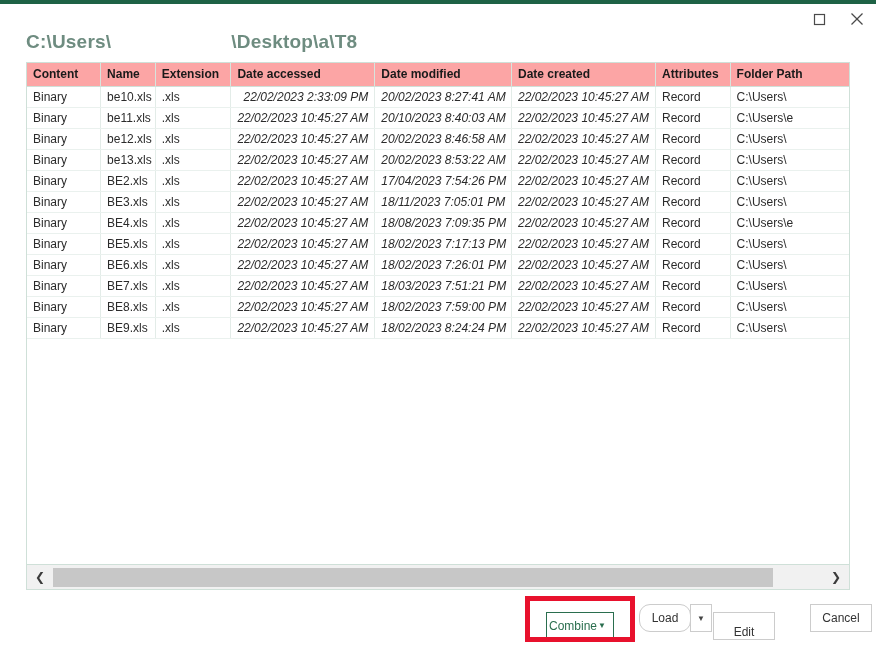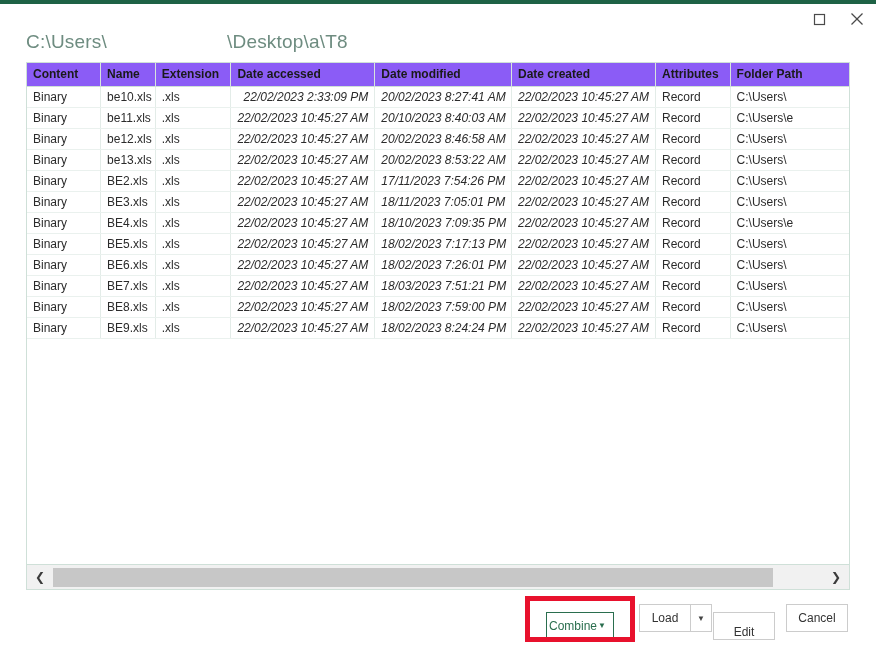--- a/index.html
+++ b/index.html
@@ -39,21 +39,21 @@
     justify-content: center;
     color: #4a4a4a;
   }
   .win-btn svg { display: block; }
 
   
   .dlg-title {
     position: absolute;
     left: 26px; top: 31px;
     font-size: 19px;
-    font-weight: 400;
+    font-weight: 700;
     color: #6e8c80;
     letter-spacing: 0.2px;
     white-space: pre;
   }
   .title-redact {
     display: inline-block;
     width: 120px;
     color: transparent;
   }
 
@@ -67,21 +67,21 @@
     box-sizing: border-box;
     overflow: hidden;
   }
   table.grid {
     border-collapse: collapse;
     table-layout: fixed;
     width: 1040px;
     font-size: 12px;
   }
   table.grid th {
-    background: #8b5cf6;
+    background: #fca5a5;
     font-weight: bold;
     color: #1a1a1a;
     text-align: left;
     padding: 4px 6px 5px 6px;
     height: 21px;
     border-right: 1px solid #d7e4dd;
     border-bottom: 1px solid #cfe0d8;
     white-space: nowrap;
     overflow: hidden;
     box-sizing: border-box;
@@ -173,35 +173,36 @@
     position: absolute;
     right: 7px; top: 50%;
     transform: translateY(-50%);
     color: #2a6e4e;
     font-size: 8px;
     line-height: 1;
   }
   .btn-load {
     left: 639px; top: 0;
     width: 52px;
+    border-radius: 11px;
   }
   .btn-load-caret {
     left: 690px; top: 0;
     width: 22px;
     border-left: 1px solid #cccccc;
     font-size: 8px;
     color: #444444;
   }
   .btn-edit {
     left: 713px; top: 8px;
     width: 62px;
     align-items: flex-end;
   }
   .btn-cancel {
-    left: 786px; top: 0;
+    left: 810px; top: 0;
     width: 62px;
   }
 
   
   .annot-box {
     position: absolute;
     left: 525px; top: 596px;
     width: 110px; height: 46px;
     border: 5px solid #e8112d;
     box-sizing: border-box;
@@ -286,41 +287,41 @@
           <td class="date-cell">20/02/2023 8:53:22 AM</td>
           <td class="date-cell">22/02/2023 10:45:27 AM</td>
           <td>Record</td>
           <td>C:\Users\</td>
         </tr>
         <tr>
           <td>Binary</td>
           <td>BE2.xls</td>
           <td>.xls</td>
           <td class="date-cell">22/02/2023 10:45:27 AM</td>
-          <td class="date-cell">17/11/2023 7:54:26 PM</td>
+          <td class="date-cell">17/04/2023 7:54:26 PM</td>
           <td class="date-cell">22/02/2023 10:45:27 AM</td>
           <td>Record</td>
           <td>C:\Users\</td>
         </tr>
         <tr>
           <td>Binary</td>
           <td>BE3.xls</td>
           <td>.xls</td>
           <td class="date-cell">22/02/2023 10:45:27 AM</td>
           <td class="date-cell">18/11/2023 7:05:01 PM</td>
           <td class="date-cell">22/02/2023 10:45:27 AM</td>
           <td>Record</td>
           <td>C:\Users\</td>
         </tr>
         <tr>
           <td>Binary</td>
           <td>BE4.xls</td>
           <td>.xls</td>
           <td class="date-cell">22/02/2023 10:45:27 AM</td>
-          <td class="date-cell">18/10/2023 7:09:35 PM</td>
+          <td class="date-cell">18/08/2023 7:09:35 PM</td>
           <td class="date-cell">22/02/2023 10:45:27 AM</td>
           <td>Record</td>
           <td>C:\Users\e</td>
         </tr>
         <tr>
           <td>Binary</td>
           <td>BE5.xls</td>
           <td>.xls</td>
           <td class="date-cell">22/02/2023 10:45:27 AM</td>
           <td class="date-cell">18/02/2023 7:17:13 PM</td>

